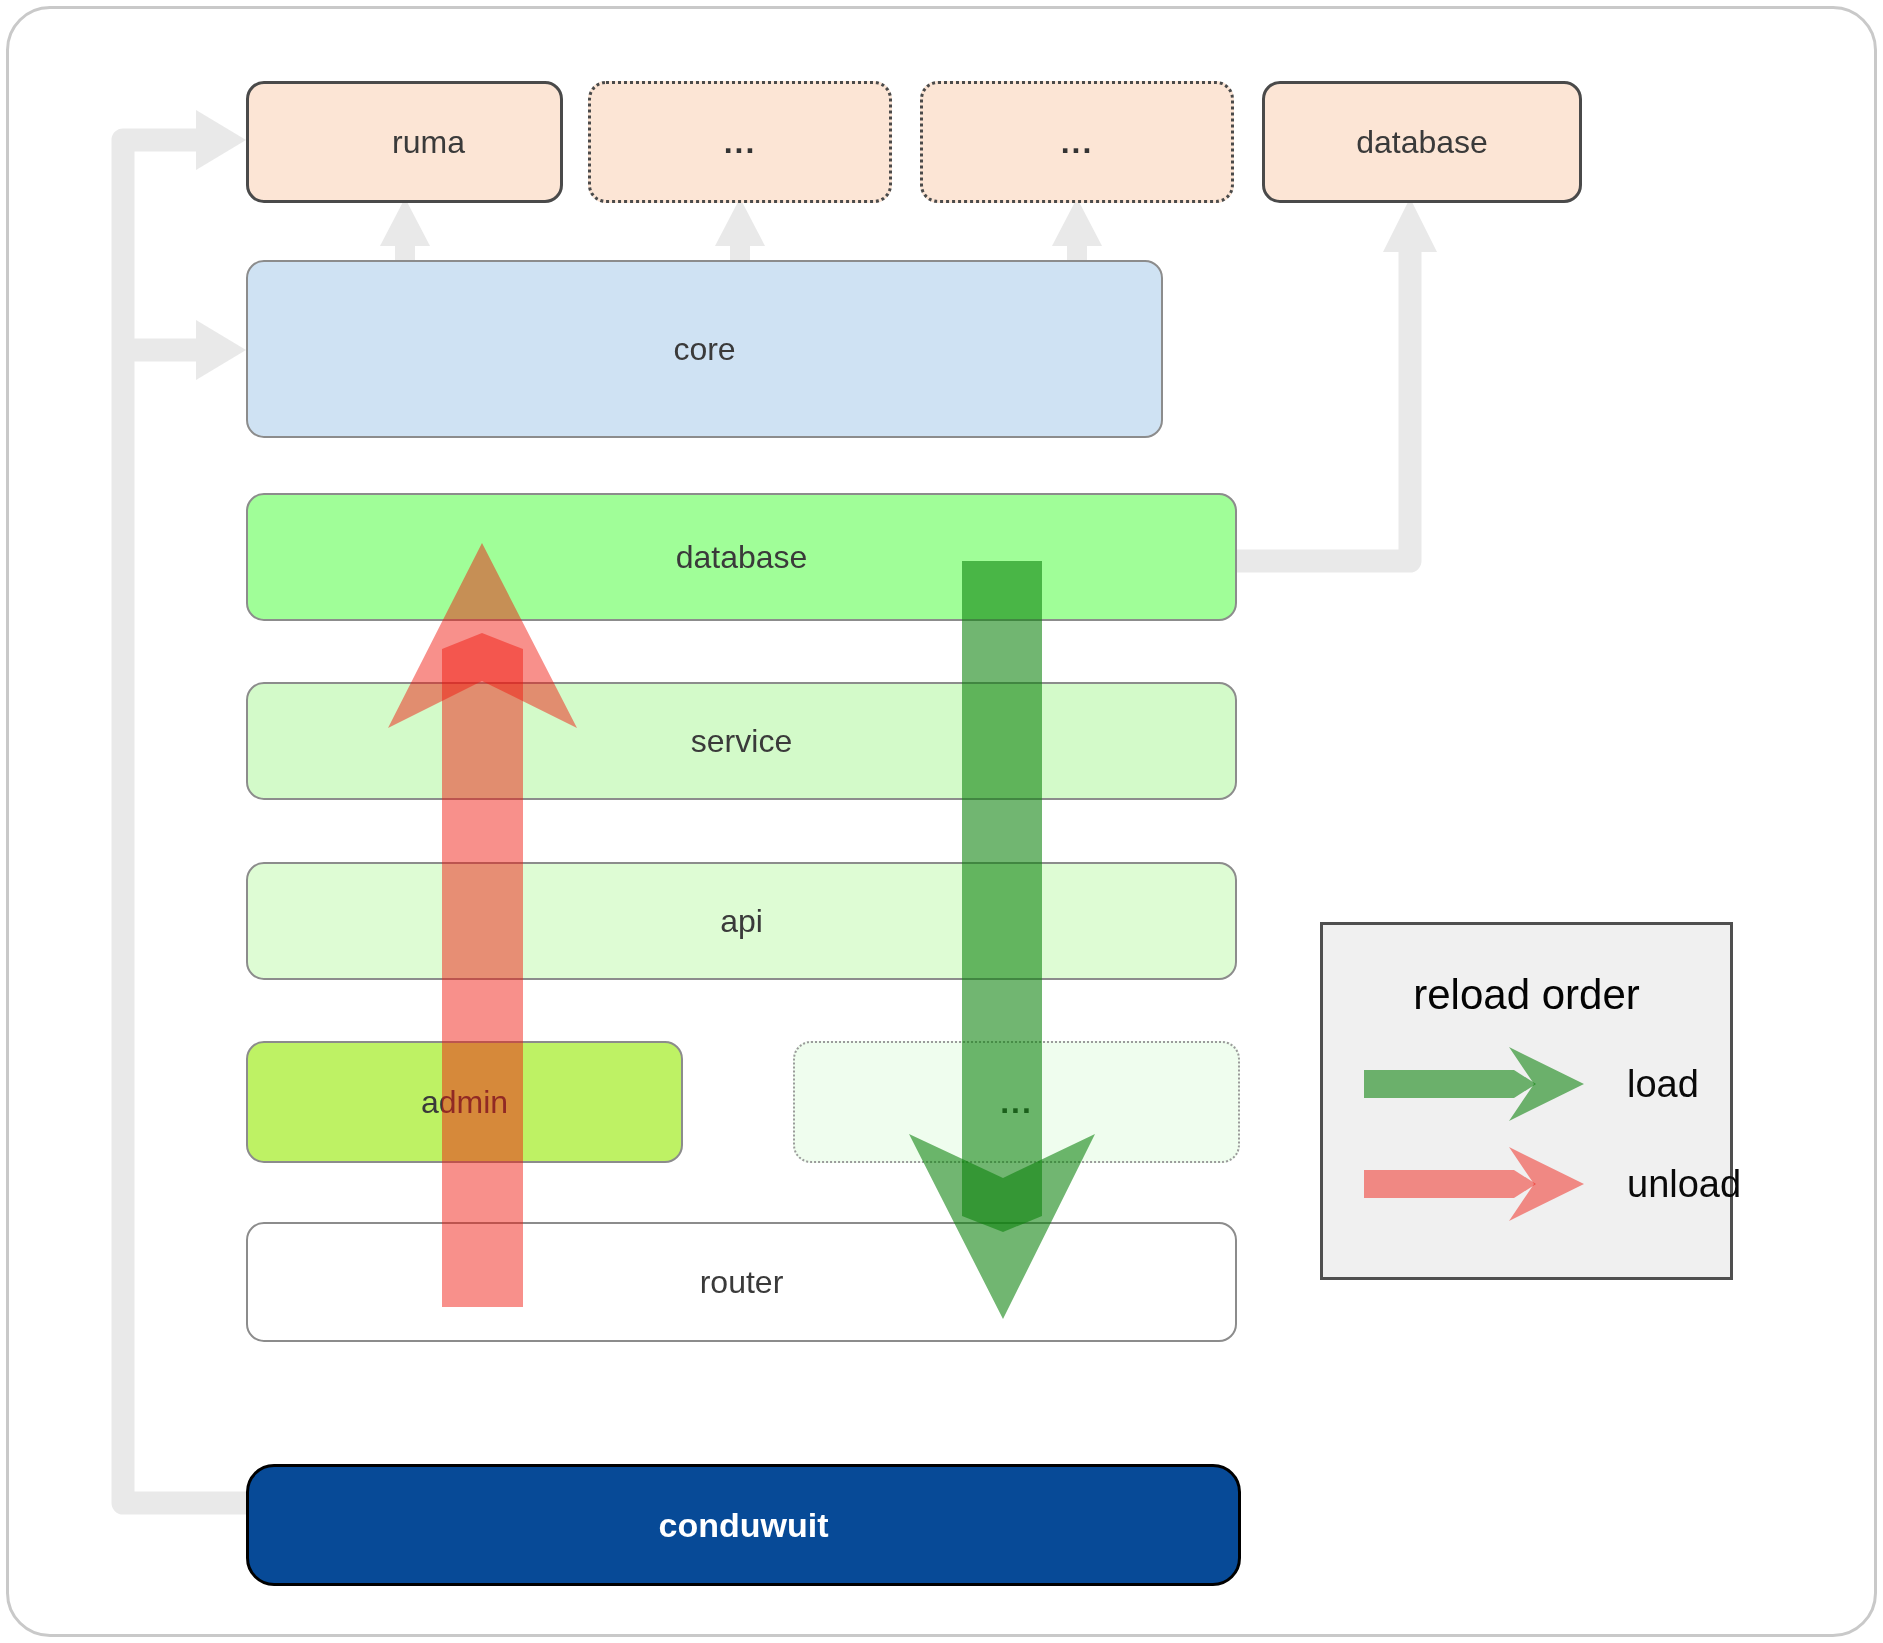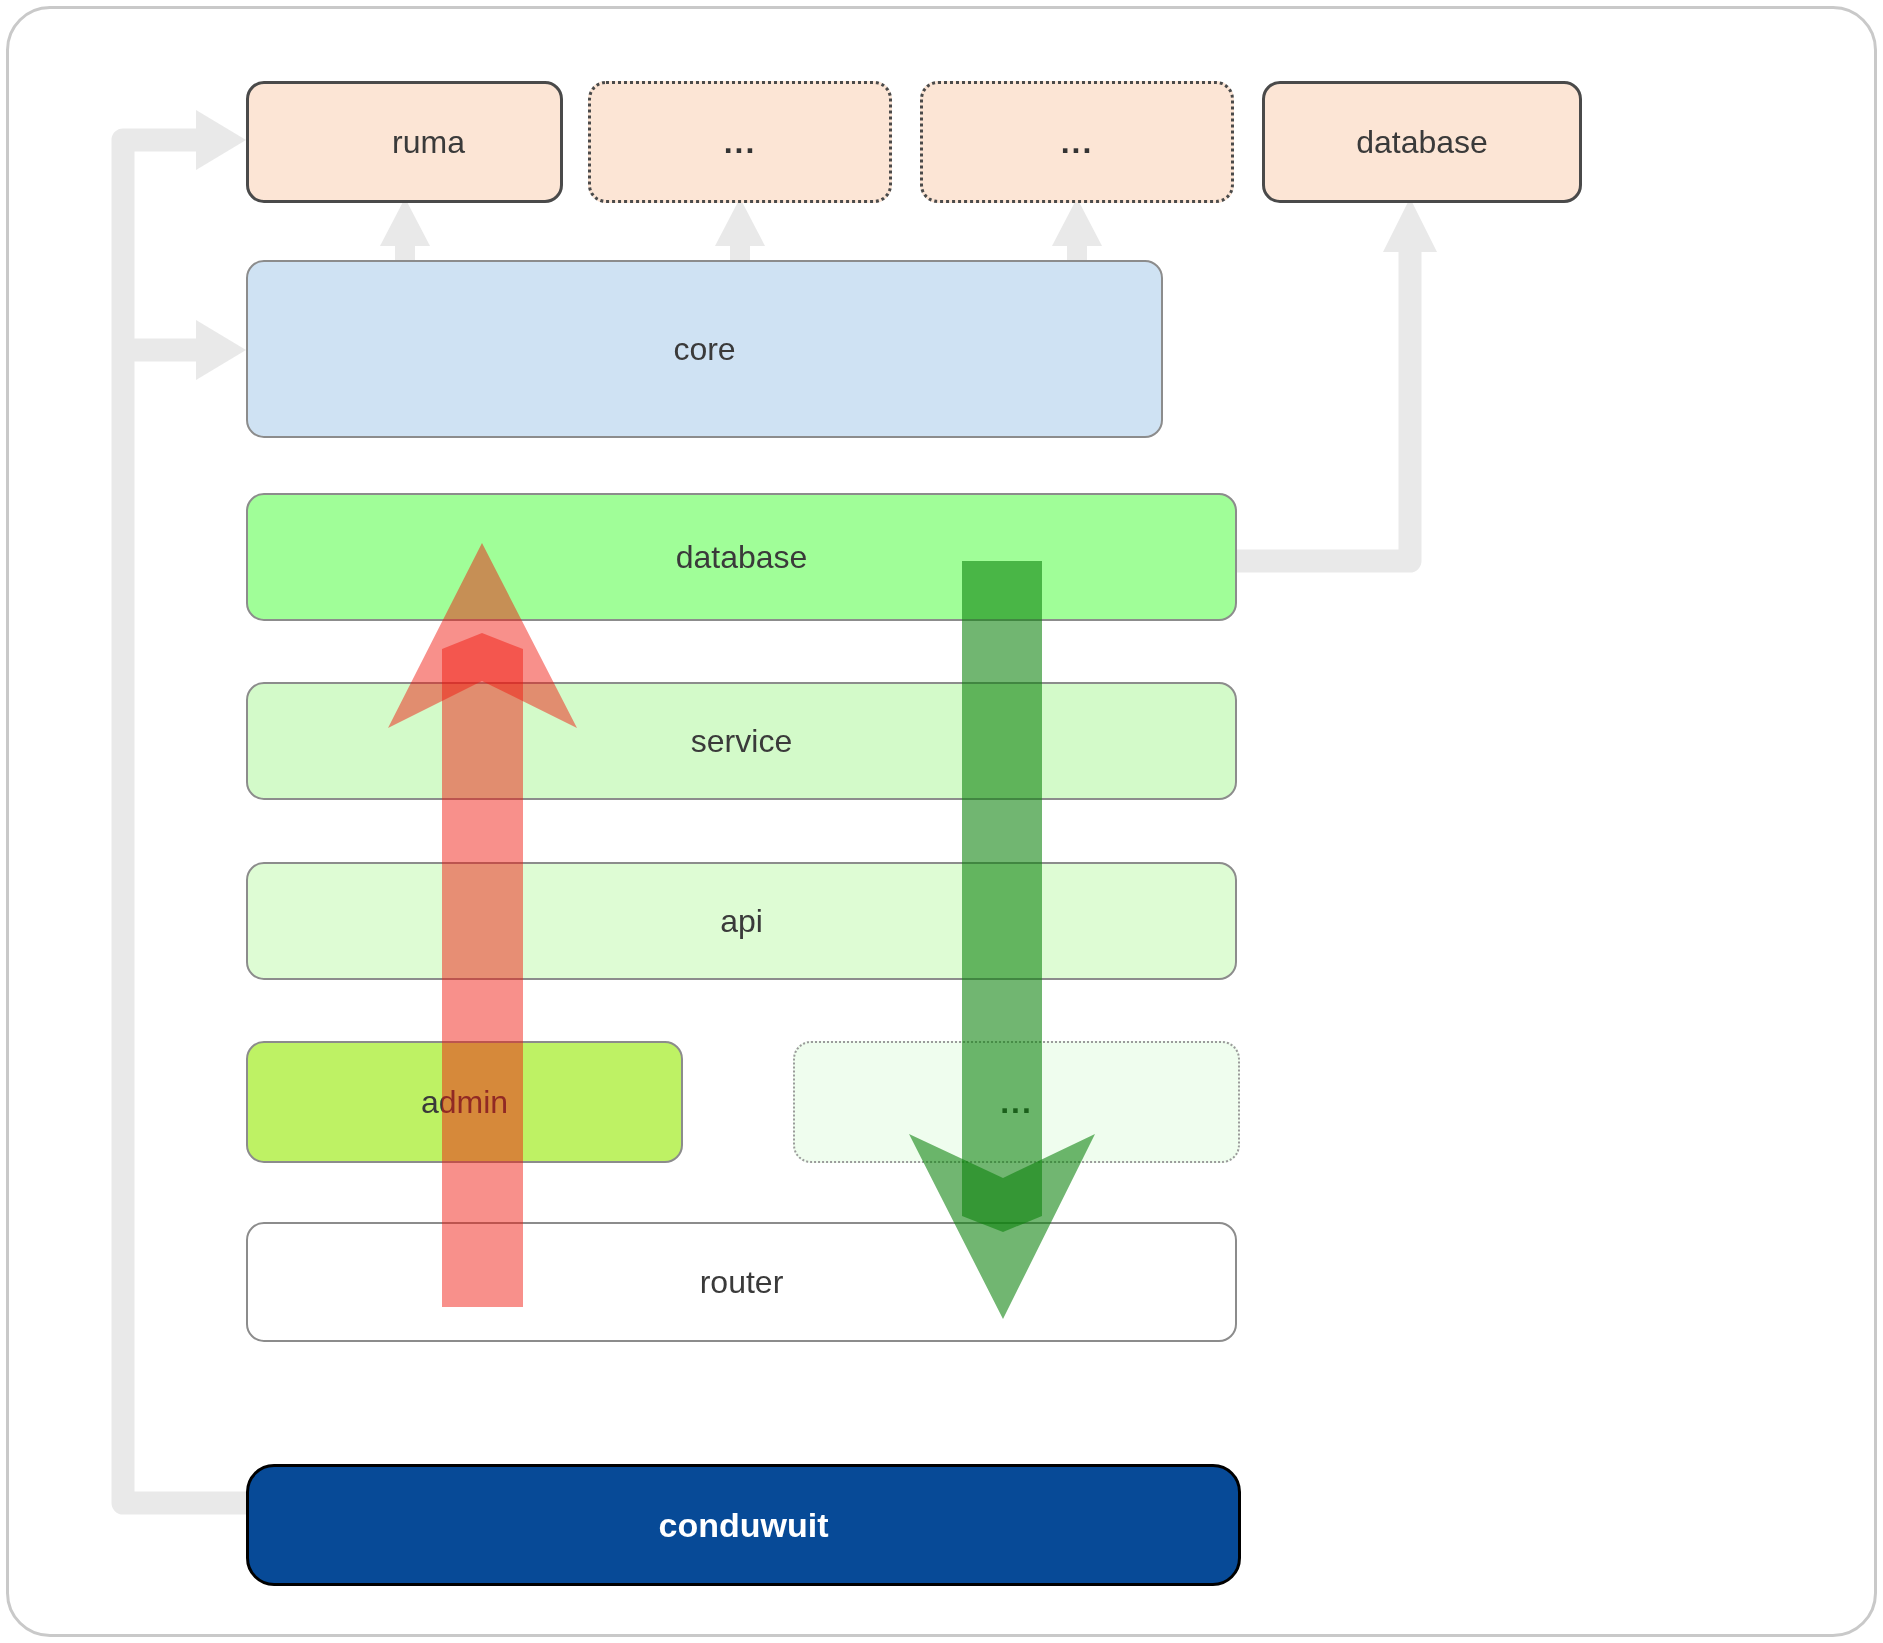--- a/index.html
+++ b/index.html
@@ -82,20 +82,37 @@
 
   <div class="box blue solid-gray box-core">core</div>
   <div class="box green-bright solid-gray box-database">database</div>
   <div class="box green-1 solid-gray box-service">service</div>
   <div class="box green-2 solid-gray box-api">api</div>
   <div class="box green-3 solid-gray box-admin">admin</div>
   <div class="box green-4 dotted-gray box-e3 dots">...</div>
   <div class="box white solid-gray box-router">router</div>
   <div class="box box-conduwuit">conduwuit</div>
 
+  <div class="legend">
+    <div class="legend-title">reload order</div>
+    <svg class="legend-arrow row1" viewBox="0 0 240 84">
+      <g fill="#0a820a" fill-opacity="0.58">
+        <polygon points="0,28 150,28 172,42 150,56 0,56"></polygon>
+        <polygon points="220,42 145,5 170,42 145,79"></polygon>
+      </g>
+    </svg>
+    <div class="legend-label row1">load</div>
+    <svg class="legend-arrow row2" viewBox="0 0 240 84">
+      <g fill="#f1170d" fill-opacity="0.48">
+        <polygon points="0,28 150,28 172,42 150,56 0,56"></polygon>
+        <polygon points="220,42 145,5 170,42 145,79"></polygon>
+      </g>
+    </svg>
+    <div class="legend-label row2">unload</div>
+  </div>
 
   <svg class="layer" viewBox="0 0 1883 1643">
     <g fill="#f1170d" fill-opacity="0.48">
       <polygon points="442,1307 442,649 482,633 523,649 523,1307"></polygon>
       <polygon points="482,543 577,728 482,681 388,728"></polygon>
     </g>
     <g fill="#0a820a" fill-opacity="0.58">
       <polygon points="962,561 1042,561 1042,1216 1003,1232 962,1216"></polygon>
       <polygon points="1003,1319 909,1134 1003,1178 1095,1134"></polygon>
     </g>

